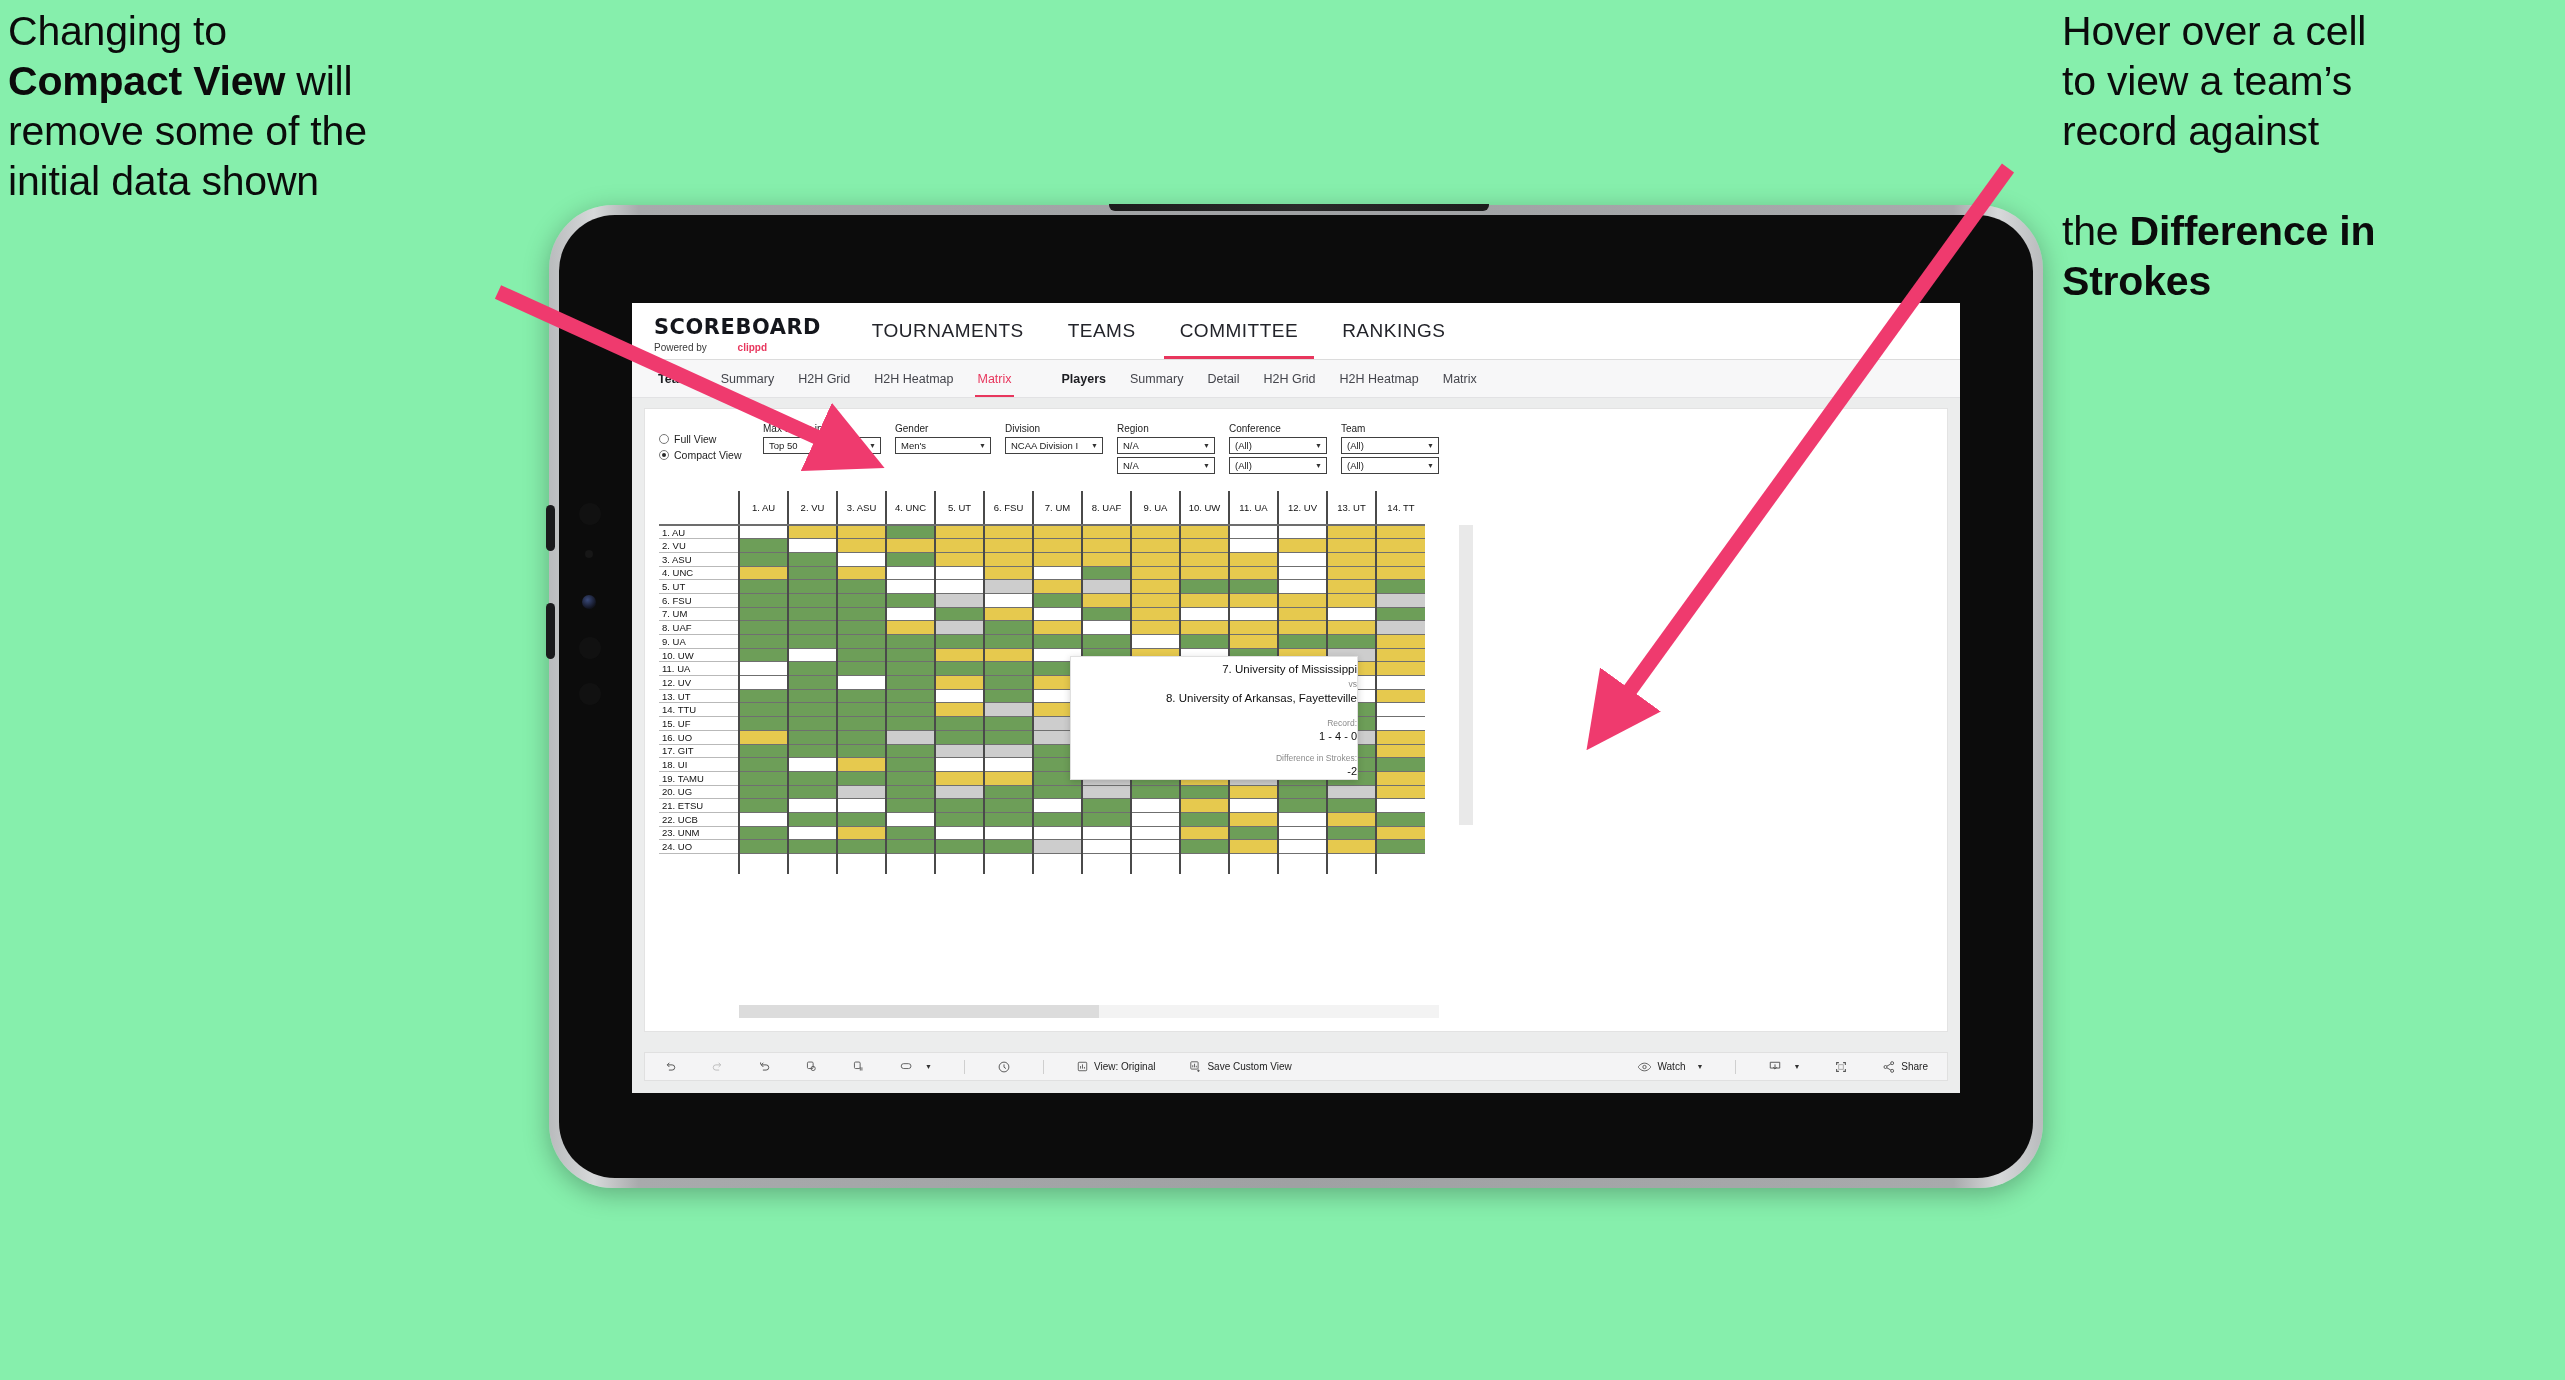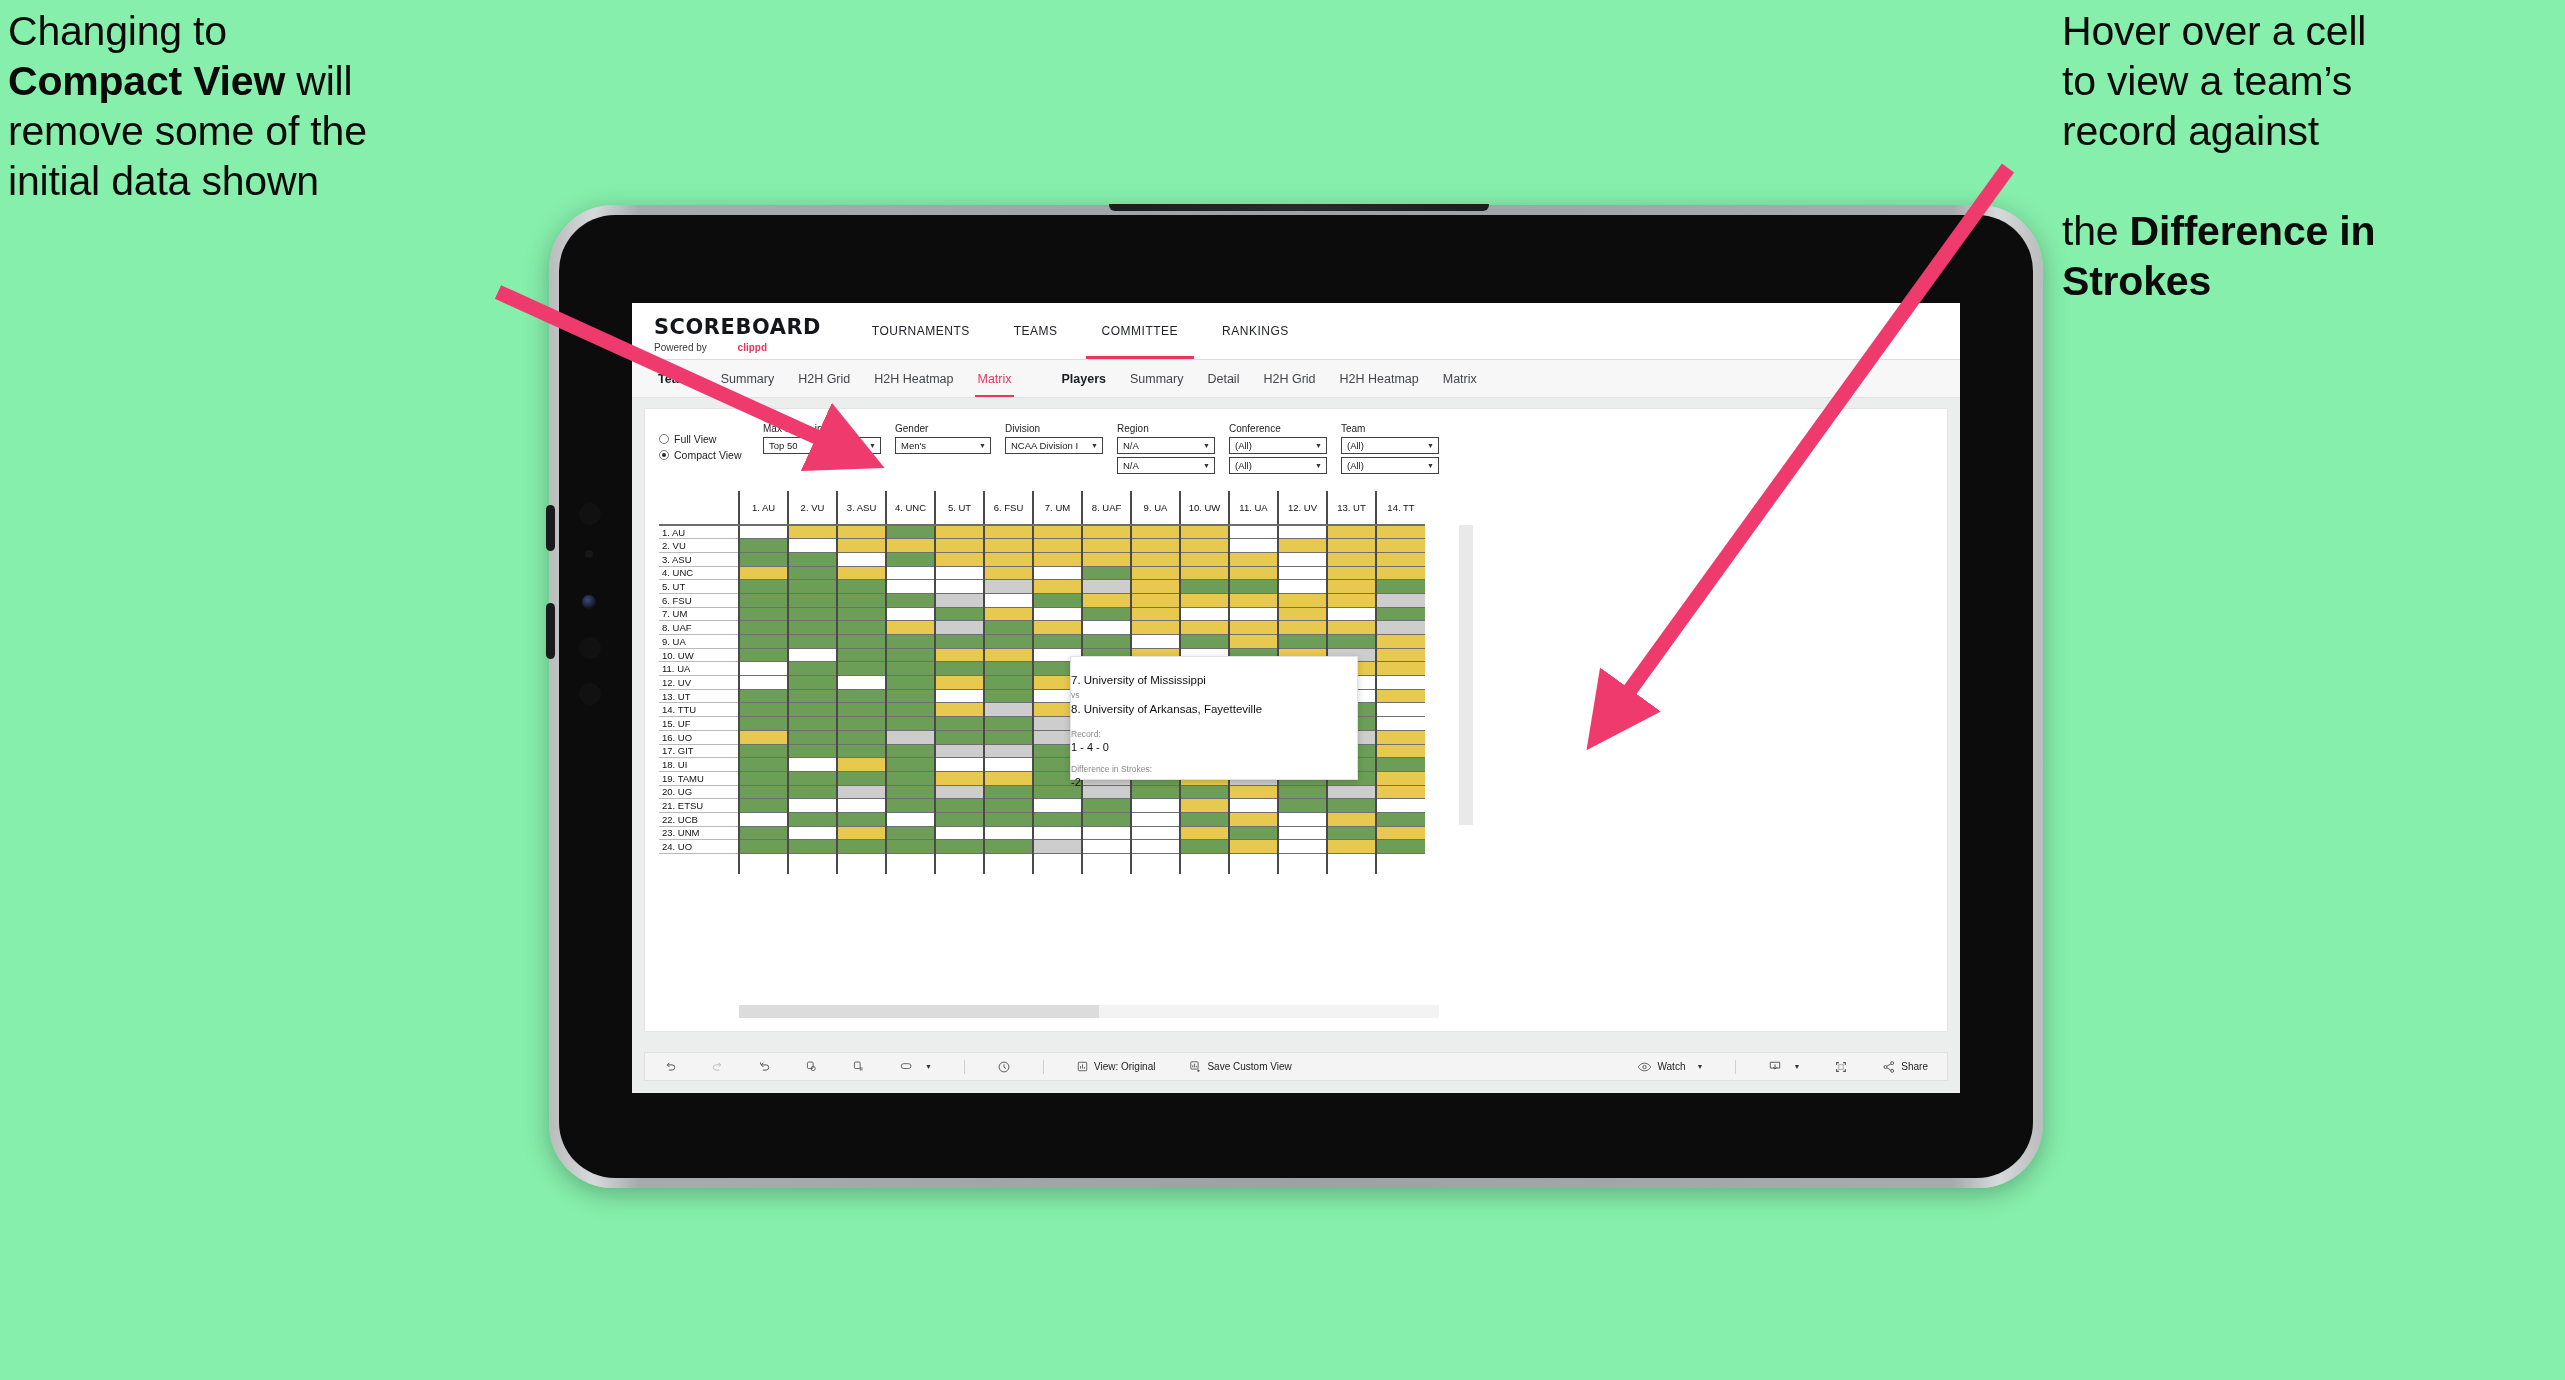--- a/index.html
+++ b/index.html
@@ -67,21 +67,21 @@
     font-family: "DejaVu Sans", sans-serif;
     font-weight: 700; font-size: 22px; letter-spacing: .6px;
     color: #14161c; line-height: 1;
     transform: scaleX(.95); transform-origin: left center;
   }
   #brand-sub { font-size: 10px; color: #3a3a3a; margin-top: 4px; }
   #brand-sub .clippd { color: #e8365d; font-weight: 700; padding-left: 28px; }
   .topnav { display: flex; align-items: stretch; }
   .topnav-item {
     display: flex; align-items: center; padding: 0 22px;
-    font-size: 12px; letter-spacing: .5px; color: #23242a;
+    font-size: 19px; letter-spacing: .5px; color: #23242a;
     position: relative; cursor: pointer; white-space: nowrap;
   }
   .topnav-item.active::after {
     content:""; position:absolute; left:6px; right:6px; bottom:0; height:3px; background:#e8365d;
   }
 
   
   #subnav {
     height: 38px; background: #f7f7f8; border-bottom: 1px solid #e2e2e4;
     display: flex; align-items: center; padding-left: 14px; gap: 0;
@@ -158,21 +158,21 @@
   
   #right-strip {
     position: absolute; left: 800px; top: 34px; width: 14px; height: 300px; background: #e9e9e9;
   }
 
   
   #tooltip {
     position: absolute; left: 425px; top: 247px; width: 288px; height: 124px;
     background: #ffffff; border: 1px solid #e0e0e0;
     box-shadow: 0 2px 7px rgba(0,0,0,.18);
-    text-align: left; padding-top: 16px; z-index: 5;
+    text-align: right; padding-top: 5px; z-index: 5;
   }
   #tt-team-a, #tt-team-b { font-size: 11.5px; color: #101010; font-weight: 400; line-height: 1.35; }
   #tt-vs { font-size: 8.5px; color: #8a8a8a; line-height: 1.6; }
   .tt-lbl { font-size: 8.5px; color: #8a8a8a; margin-top: 11px; }
   .tt-val { font-size: 11px; color: #101010; margin-top: 2px; }
 
   
   #hscroll {
     position: absolute; left: 94px; top: 596px; width: 700px; height: 13px; background: #f3f3f3;
   }

